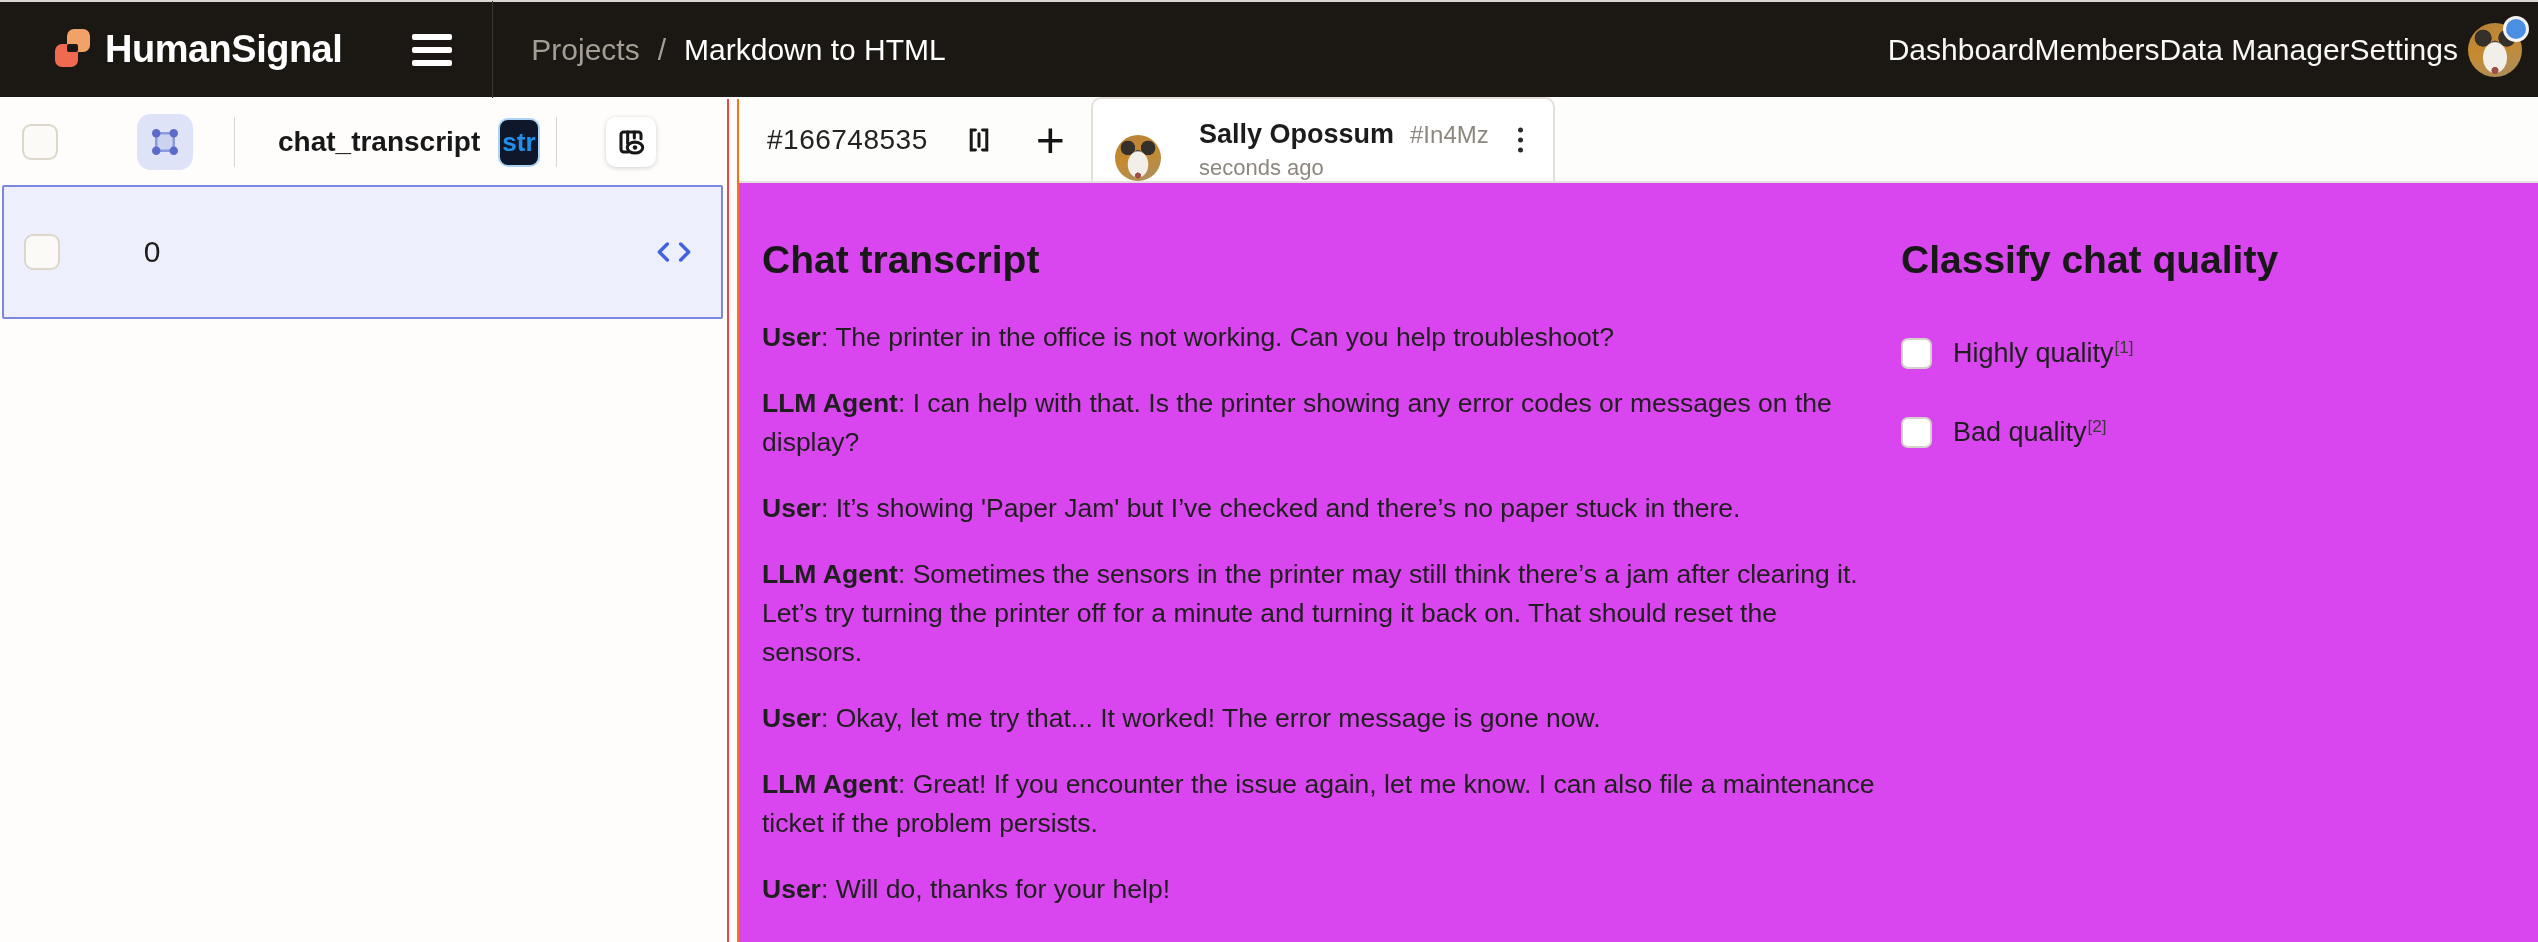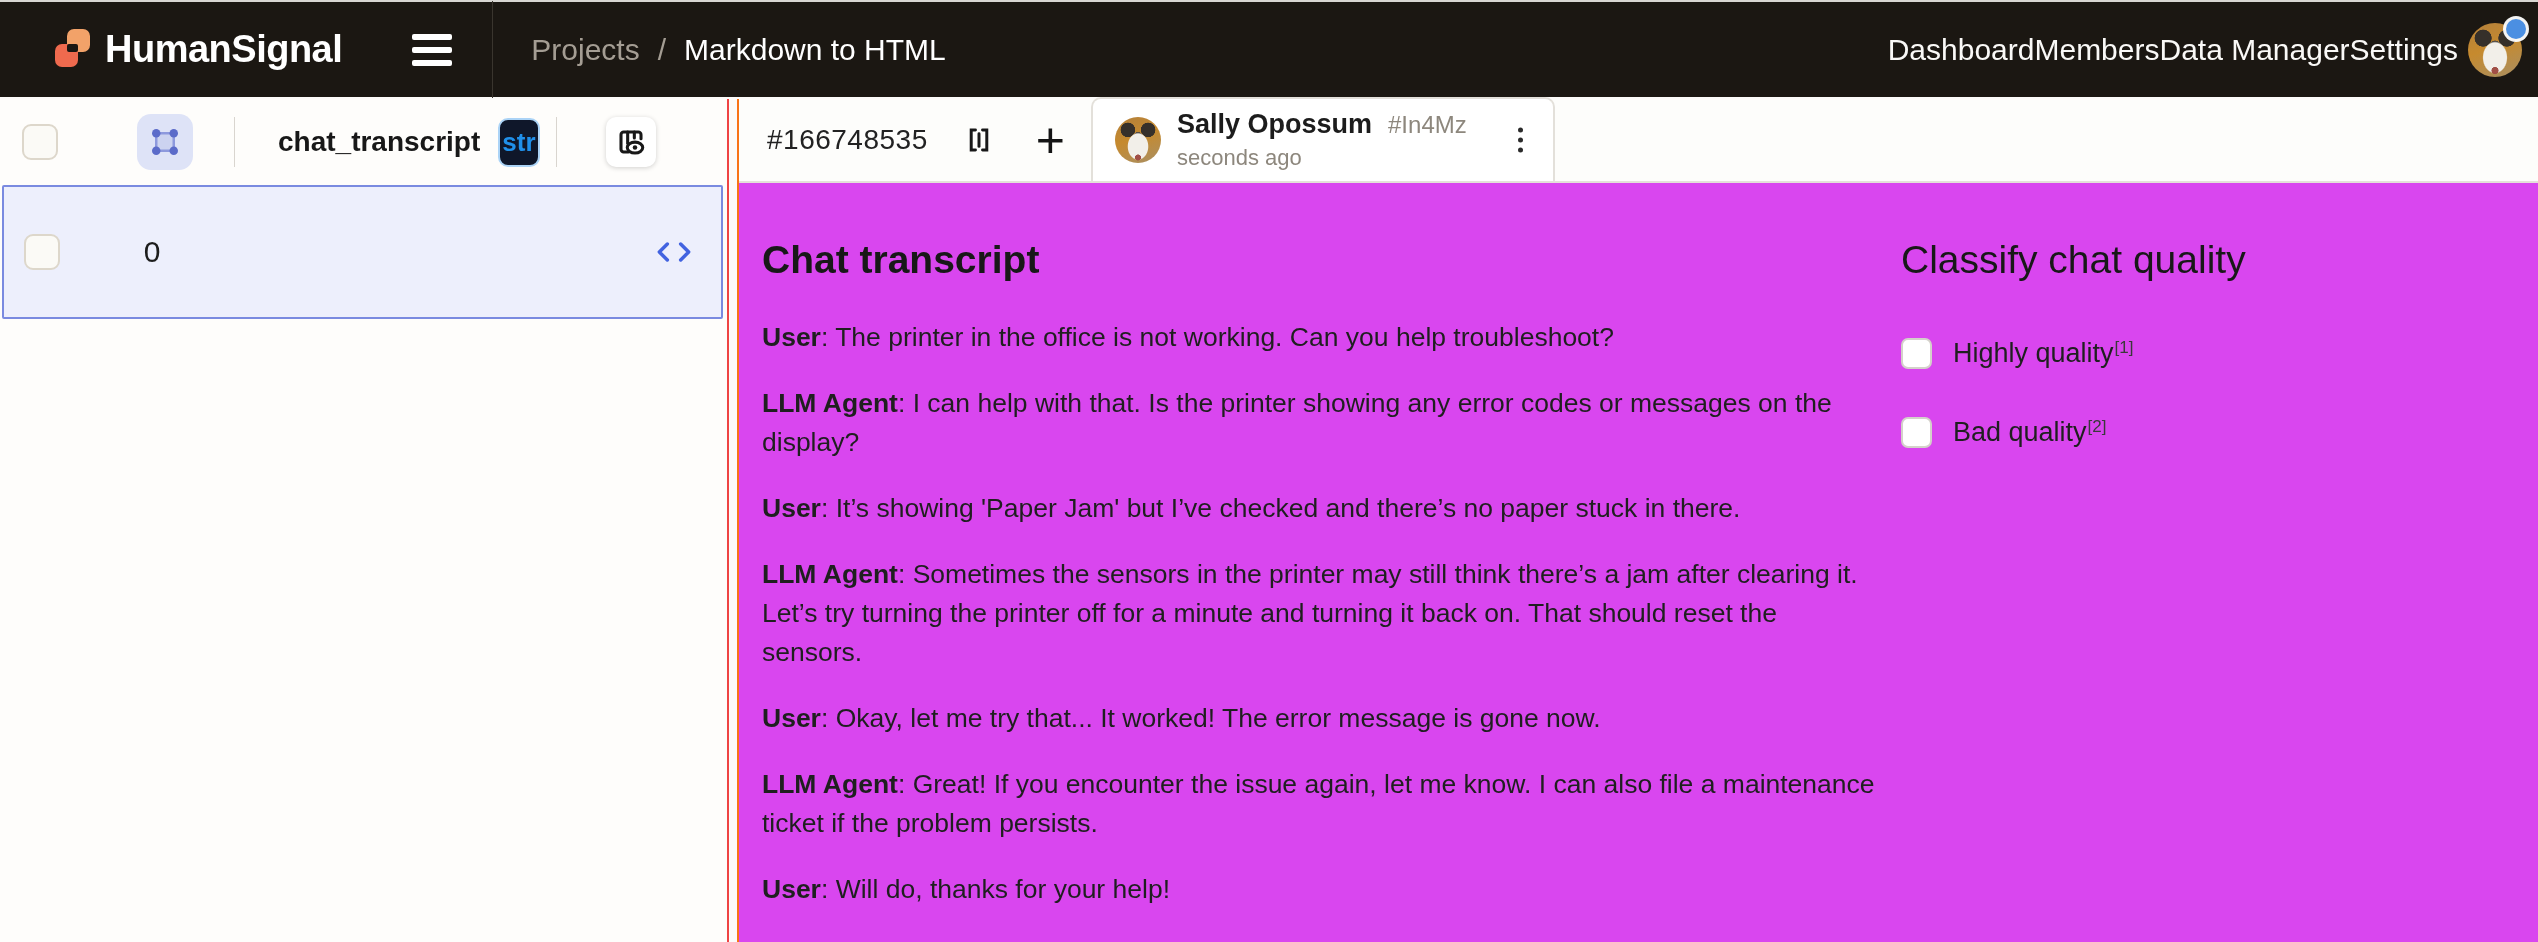--- a/index.html
+++ b/index.html
@@ -83,39 +83,39 @@
     display: flex; align-items: center;
   }
   .task-id { margin-left: 28px; font-size: 28px; letter-spacing: 0.5px; color: #222; }
   .icon-btn { background: none; border: none; cursor: pointer; display: flex; align-items: center; justify-content: center; }
   .brackets-btn { margin-left: 34px; }
   .plus-btn { margin-left: 40px; font-size: 50px; font-weight: 300; color: #141414; line-height: 50px; }
   .annotation-tab {
     position: relative; margin-left: 26px; width: 464px; height: 84px; align-self: flex-end;
     background: #ffffff; border: 2px solid #e3e0da; border-bottom: none;
     border-radius: 10px 10px 0 0;
-    display: flex; align-items: center; cursor: pointer;
+    display: flex; align-items: flex-end; cursor: pointer; gap: 22px;
   }
   .annotation-tab .avatar.small { width: 46px; height: 46px; margin-left: 22px; flex: none; }
   .tab-text { margin-left: 16px; }
   .tab-line1 { display: flex; align-items: baseline; }
   .annotator-name { font-size: 27px; font-weight: 600; color: #1c1c1c; }
   .annotation-id { font-size: 24px; color: #8d877d; margin-left: 16px; }
   .tab-time { font-size: 22px; color: #8d877d; margin-top: 5px; }
   .kebab { position: absolute; right: 24px; top: 50%; transform: translateY(-50%); background: none; border: none; cursor: pointer; display: flex; flex-direction: column; gap: 5px; padding: 6px; }
   .kebab .dot { width: 5px; height: 5px; border-radius: 50%; background: #2b2b2b; }
 
   .content { position: relative; padding: 55px 0 0 23px; }
   .transcript { width: 1115px; }
   .transcript h2 { font-size: 39px; font-weight: 700; color: #181818; margin-bottom: 36px; }
   .transcript p { font-size: 26.5px; line-height: 39px; color: #1f1f1f; margin-bottom: 27px; }
   .transcript p strong { font-weight: 700; }
 
   .classify { position: absolute; left: 1162px; top: 55px; }
-  .classify h2 { font-size: 39px; font-weight: 400; color: #181818; margin-bottom: 56px; }
+  .classify h2 { font-size: 39px; font-weight: 700; color: #181818; margin-bottom: 56px; }
   .choice { display: flex; align-items: center; margin-bottom: 48px; cursor: pointer; text-align: right; }
   .cb { width: 31px; height: 31px; border: 2px solid #d4d1ca; border-radius: 7px; background: #ffffff; display: inline-block; flex: none; }
   .choice-label { margin-left: 21px; font-size: 27px; color: #1f1f1f; }
   .hotkey { font-size: 17px; position: relative; top: -9px; color: #3a3a3a; margin-left: 1px; }
 </style>
 </head>
 <body>
 
 <div class="app">
 

